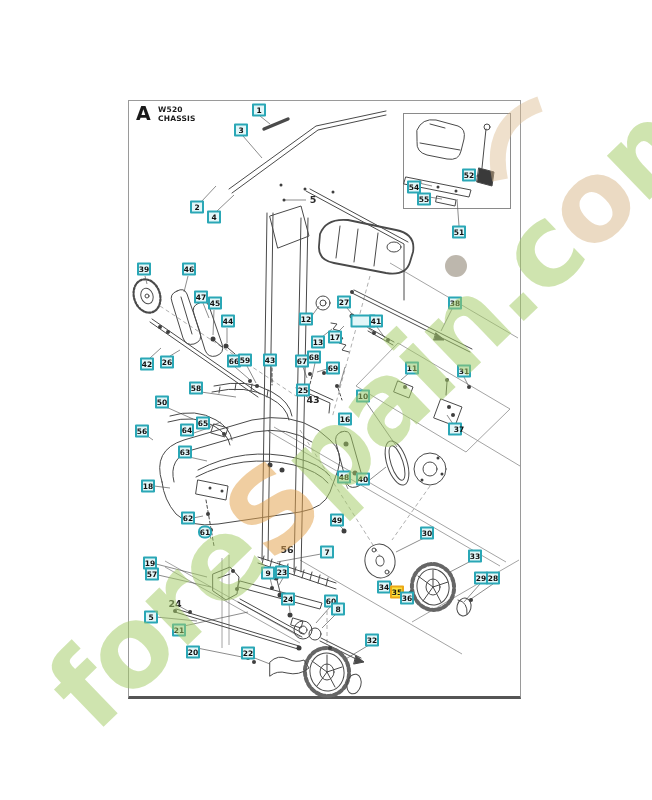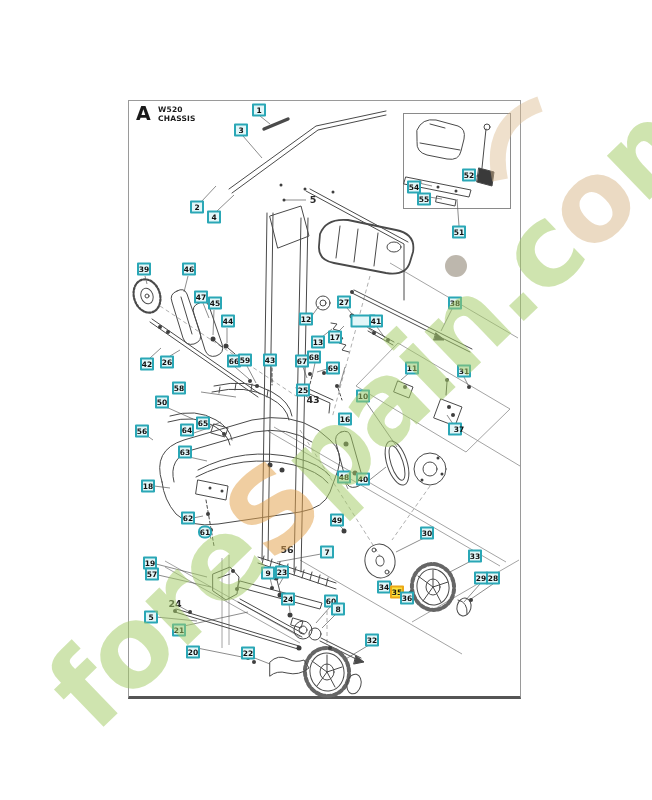--- a/index.html
+++ b/index.html
@@ -305,21 +305,21 @@
       </div>
       <div class="plabel" style="left: 314px; top: 357px;">
         <span>68</span>
       </div>
       <div class="plabel" style="left: 333px; top: 368px;">
         <span>69</span>
       </div>
       <div class="plabel" style="left: 345px; top: 380px; margin-top: 39px;">
         <span>16</span>
       </div>
-      <div class="plabel" style="left: 179px; top: 388px;">
+      <div class="plabel" style="left: 196px; top: 388px;">
         <span>58</span>
       </div>
       <div class="plabel" style="left: 162px; top: 402px;">
         <span>50</span>
       </div>
       <div class="plabel" style="left: 303px; top: 390px;">
         <span>25</span>
       </div>
       <div class="plabel" style="left: 363px; top: 396px;">
         <span>10</span>

